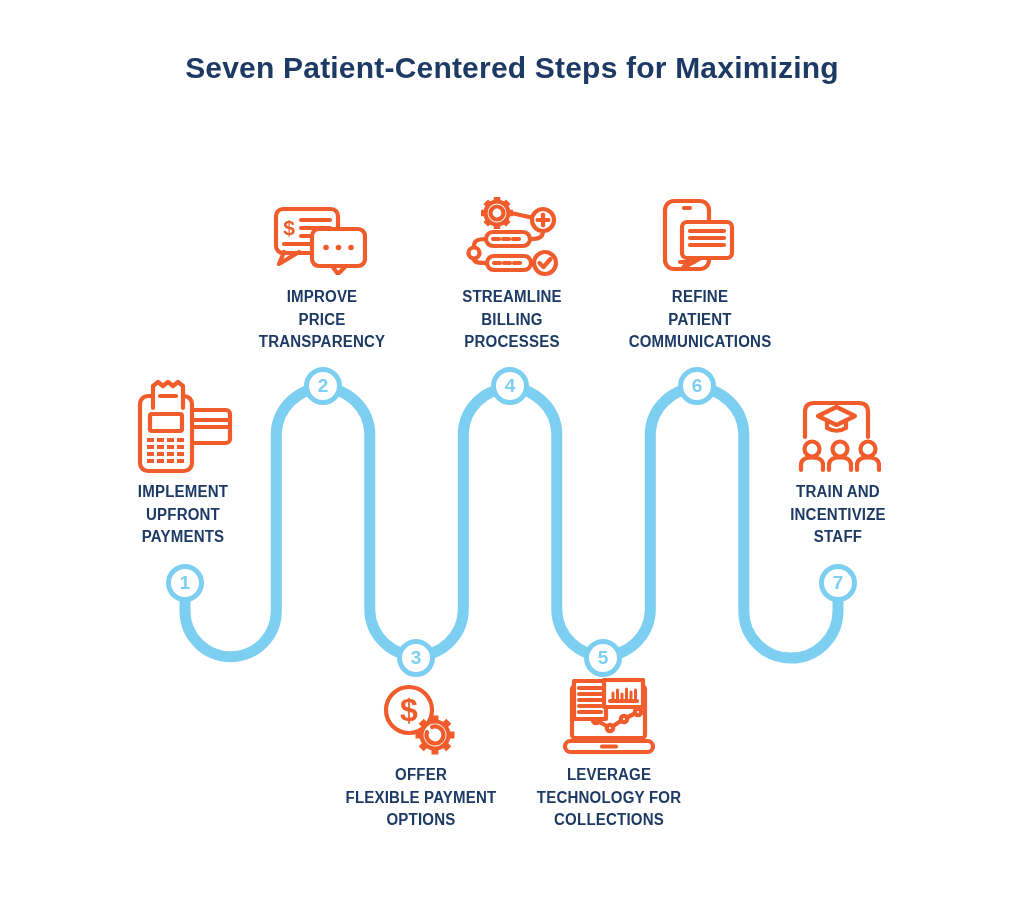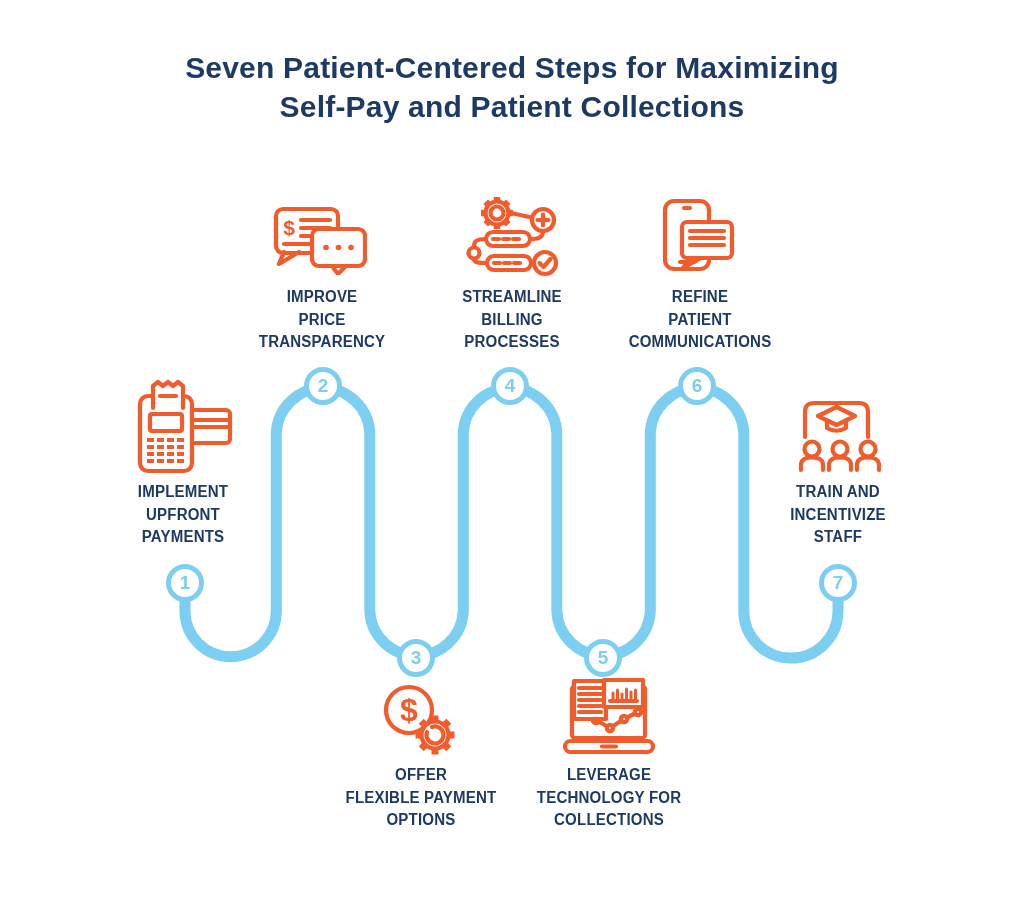--- a/index.html
+++ b/index.html
@@ -30,21 +30,20 @@
     transform:scaleX(.94);transform-origin:center top;z-index:2;
   }
 </style>
 </head>
 <body>
 
 <div id="canvas">
 
   <div class="title">
     <div>Seven Patient-Centered Steps for Maximizing</div>
-    <div>Self-Pay and Patient Collections</div>
   </div>
 
   <svg id="path-svg" width="1024" height="913" viewBox="0 0 1024 913">
     <path d="M 185 583 V 611
          A 45.6 45.6 0 0 0 276.3 611
          V 433 A 46.8 46.8 0 0 1 369.8 433
          V 611 A 46.8 46.8 0 0 0 463.3 611
          V 433 A 46.8 46.8 0 0 1 556.8 433
          V 611 A 46.8 46.8 0 0 0 650.3 611
          V 433 A 46.8 46.8 0 0 1 743.8 433

